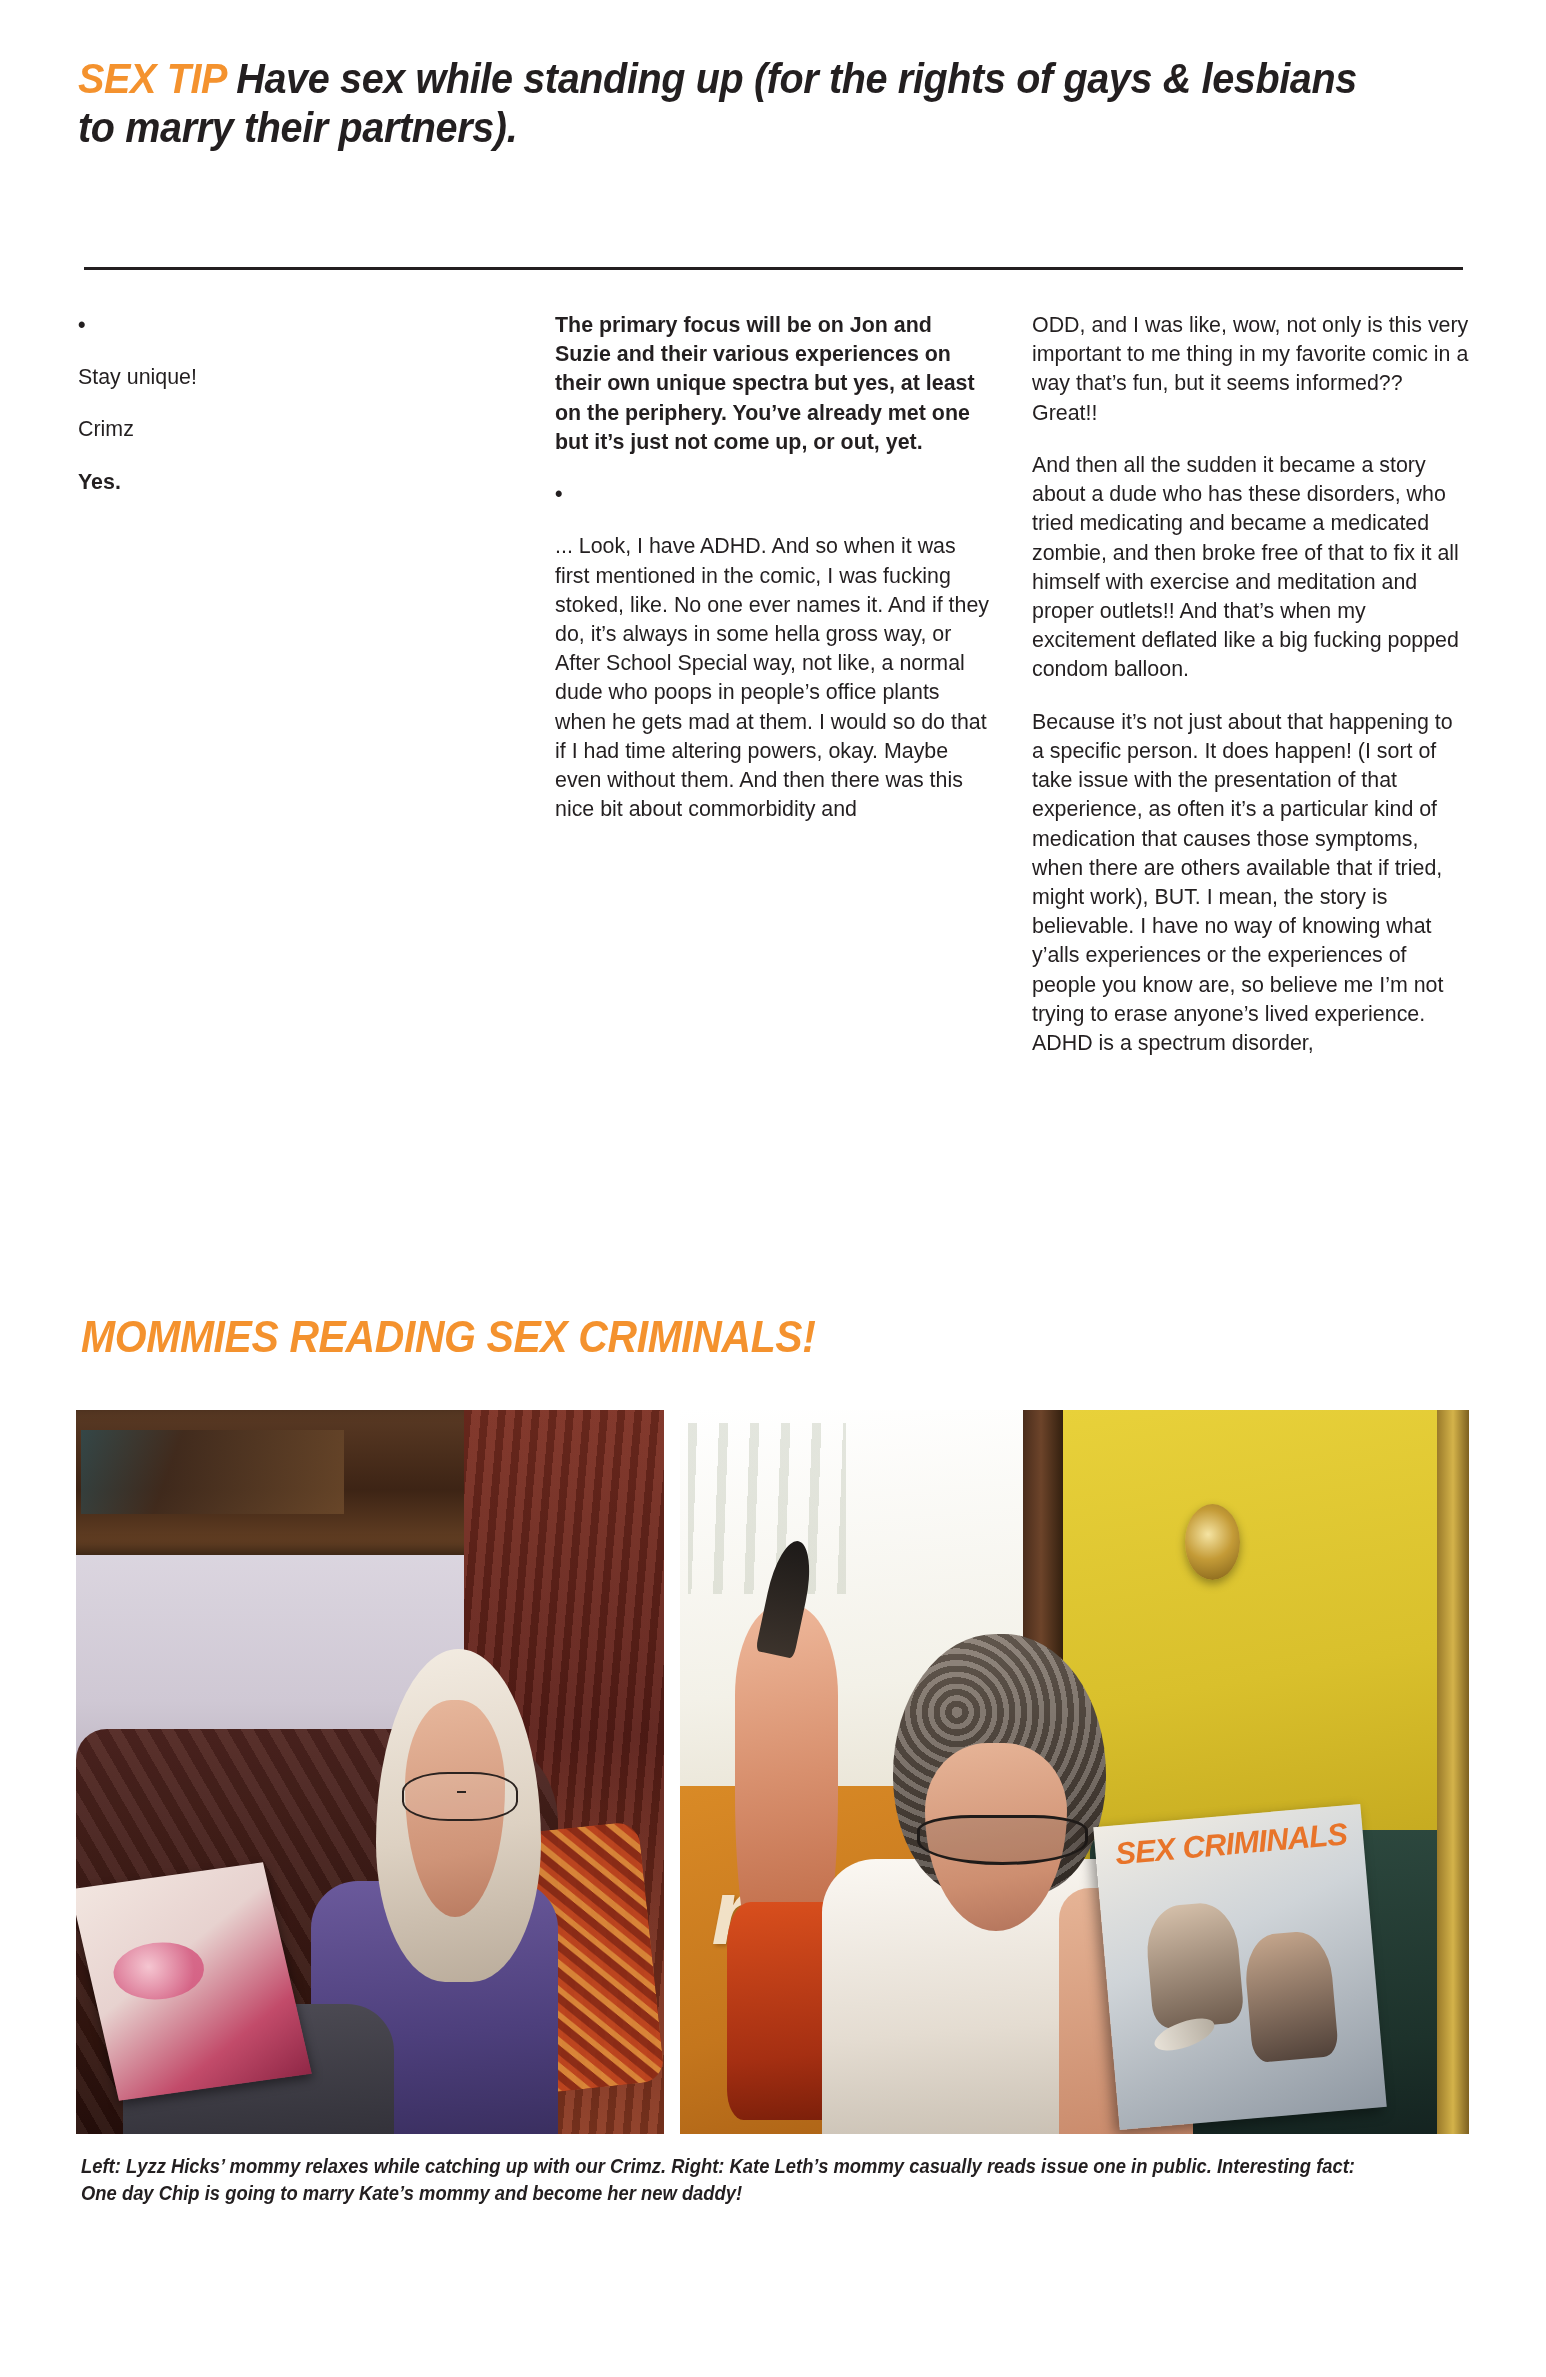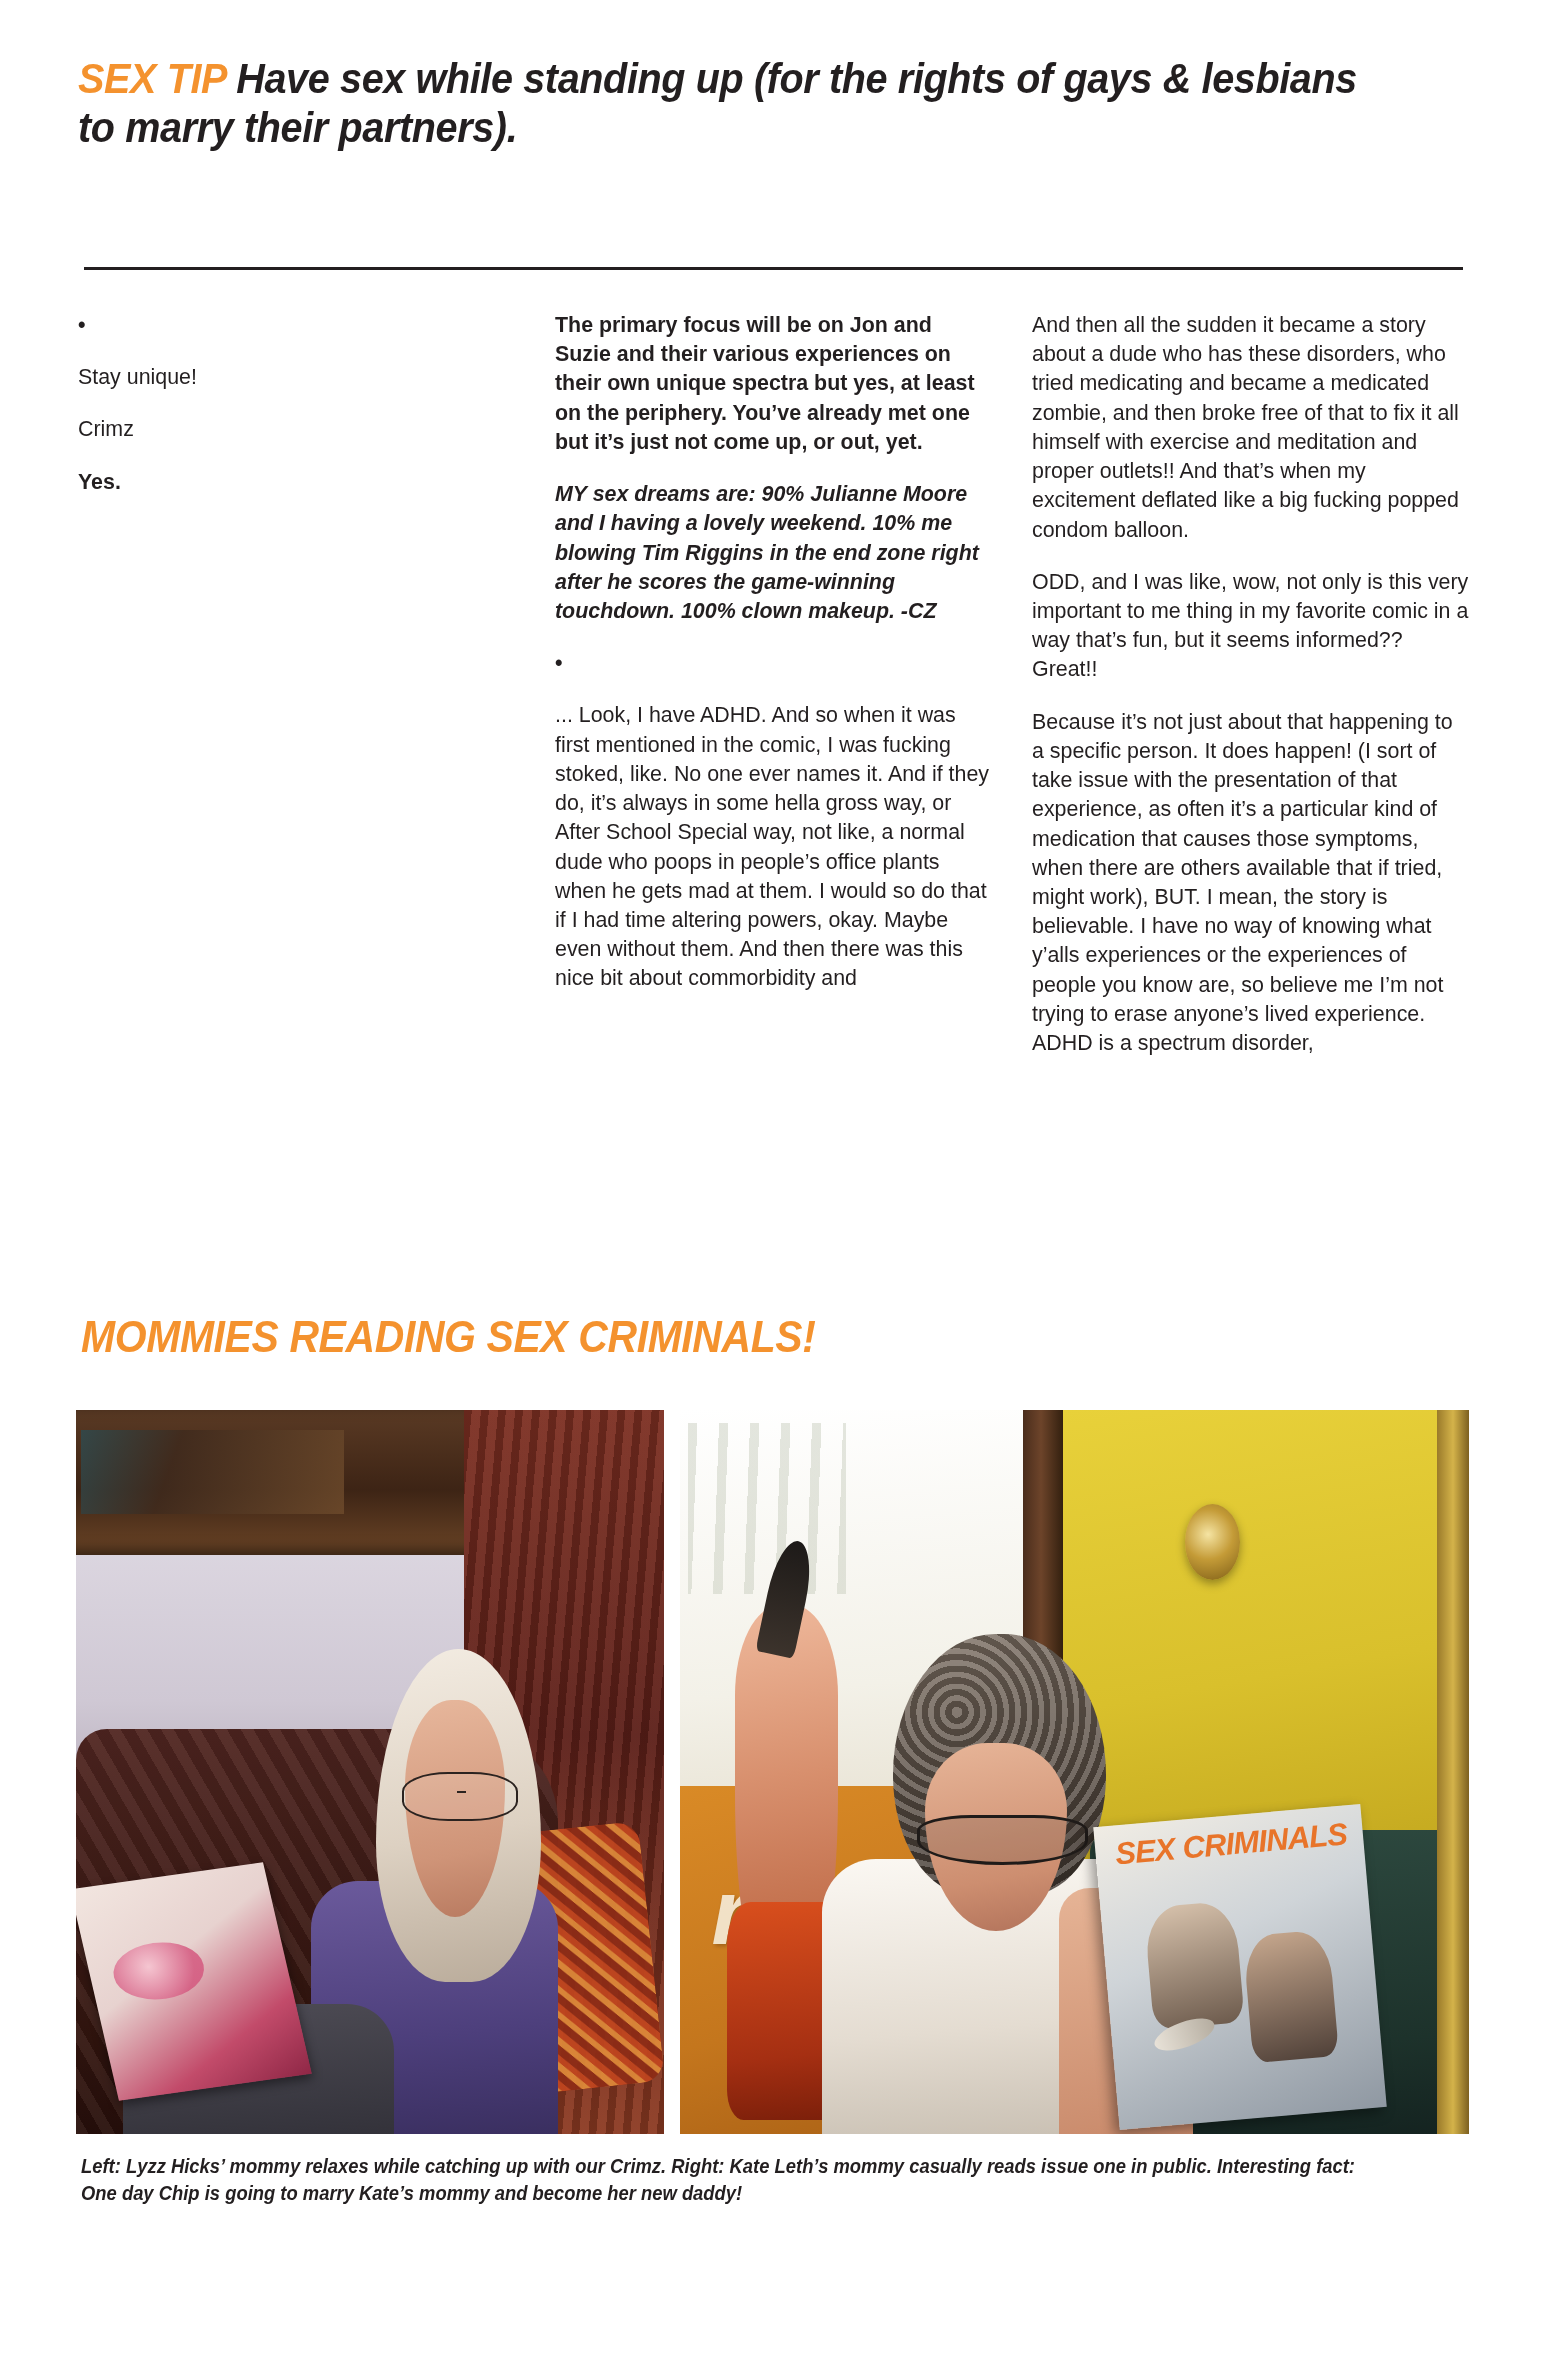--- a/index.html
+++ b/index.html
@@ -439,28 +439,27 @@
 
   <div class="column">
     <p class="bullet-sep">•</p>
     <p>Stay unique!</p>
     <p>Crimz</p>
     <p class="bold">Yes.</p>
   </div>
 
   <div class="column">
     <p class="bold">The primary focus will be on Jon and Suzie and their various experiences on their own unique spectra but yes, at least on the periphery. You’ve already met one but it’s just not come up, or out, yet.</p>
-    <p class="bolditalic">MY sex dreams are: 90% Julianne Moore and I having a lovely weekend. 10% me blowing Tim Riggins in the end zone right after he scores the game-winning touchdown. 100% clown makeup. -CZ</p>
     <p class="bullet-sep">•</p>
     <p>... Look, I have ADHD. And so when it was first mentioned in the comic, I was fucking stoked, like. No one ever names it. And if they do, it’s always in some hella gross way, or After School Special way, not like, a normal dude who poops in people’s office plants when he gets mad at them. I would so do that if I had time altering powers, okay. Maybe even without them. And then there was this nice bit about commorbidity and</p>
   </div>
 
   <div class="column">
+    <p>ODD, and I was like, wow, not only is this very important to me thing in my favorite comic in a way that’s fun, but it seems informed?? Great!!</p>
     <p>And then all the sudden it became a story about a dude who has these disorders, who tried medicating and became a medicated zombie, and then broke free of that to fix it all himself with exercise and meditation and proper outlets!! And that’s when my excitement deflated like a big fucking popped condom balloon.</p>
-    <p>ODD, and I was like, wow, not only is this very important to me thing in my favorite comic in a way that’s fun, but it seems informed?? Great!!</p>
     <p>Because it’s not just about that happening to a specific person. It does happen! (I sort of take issue with the presentation of that experience, as often it’s a particular kind of medication that causes those symptoms, when there are others available that if tried, might work), BUT. I mean, the story is believable.  I have no way of knowing what y’alls experiences or the experiences of people you know are, so believe me I’m not trying to erase anyone’s lived experience. ADHD is a spectrum disorder,</p>
   </div>
 
 </div>
 
 <div class="section-heading">MOMMIES READING SEX CRIMINALS!</div>
 
 <div class="photo-row">
 
   <div class="photo photo-left">

